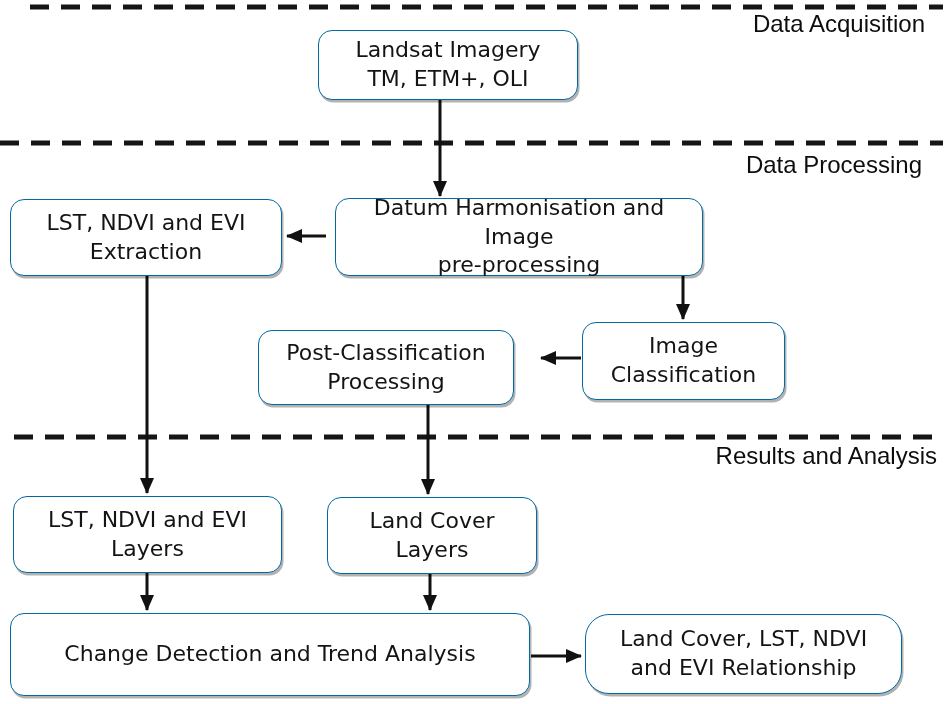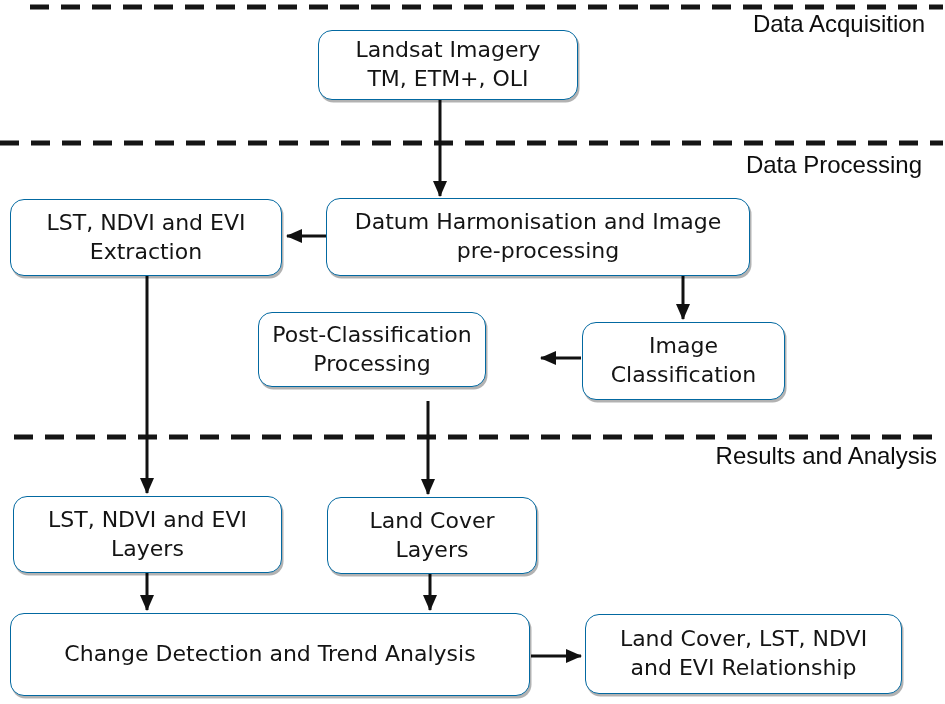--- a/index.html
+++ b/index.html
@@ -48,27 +48,27 @@
     display: block;
     white-space: pre-line;
     font-size: 22px;
     line-height: 1.3;
     color: #141414;
     padding: 0 6px;
   }
   
   .n-landsat        { left: 318px; top: 30px;  width: 260px; height: 70px; }
   .n-lst-extract    { left: 10px;  top: 199px; width: 272px; height: 77px; }
-  .n-datum          { left: 326px; top: 198px; width: 424px; height: 78px; }
-  .n-postclass      { left: 258px; top: 312px; width: 228px; height: 75px; }
+  .n-datum          { left: 335px; top: 198px; width: 368px; height: 78px; }
+  .n-postclass      { left: 258px; top: 330px; width: 256px; height: 75px; }
   .n-imageclass     { left: 582px; top: 322px; width: 203px; height: 78px; }
   .n-lst-layers     { left: 13px;  top: 496px; width: 269px; height: 77px; }
   .n-lc-layers      { left: 327px; top: 497px; width: 210px; height: 77px; }
   .n-change         { left: 10px;  top: 613px; width: 520px; height: 83px; }
-  .n-relationship   { left: 585px; top: 614px; width: 317px; height: 80px; }
+  .n-relationship   { left: 585px; top: 614px; width: 317px; height: 80px; border-radius: 24px; }
   
   .l-acquisition { top: 10px;  right: 20px; }
   .l-processing  { top: 151px; right: 23px; margin-left: 44px; }
   .l-results     { top: 442px; right: 8px; margin-left: 11px;  }
 </style>
 </head>
 <body>
 
 <div class="canvas">
 

